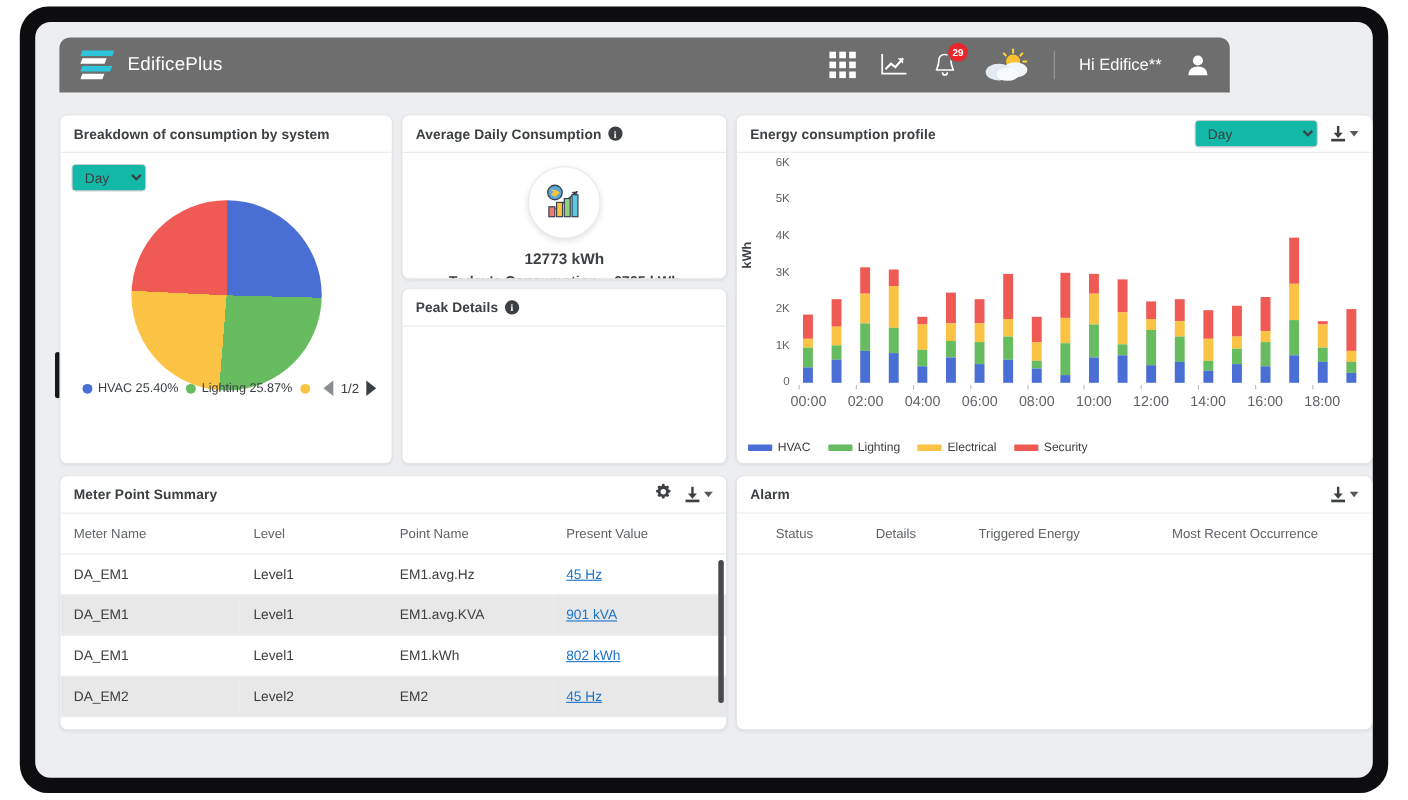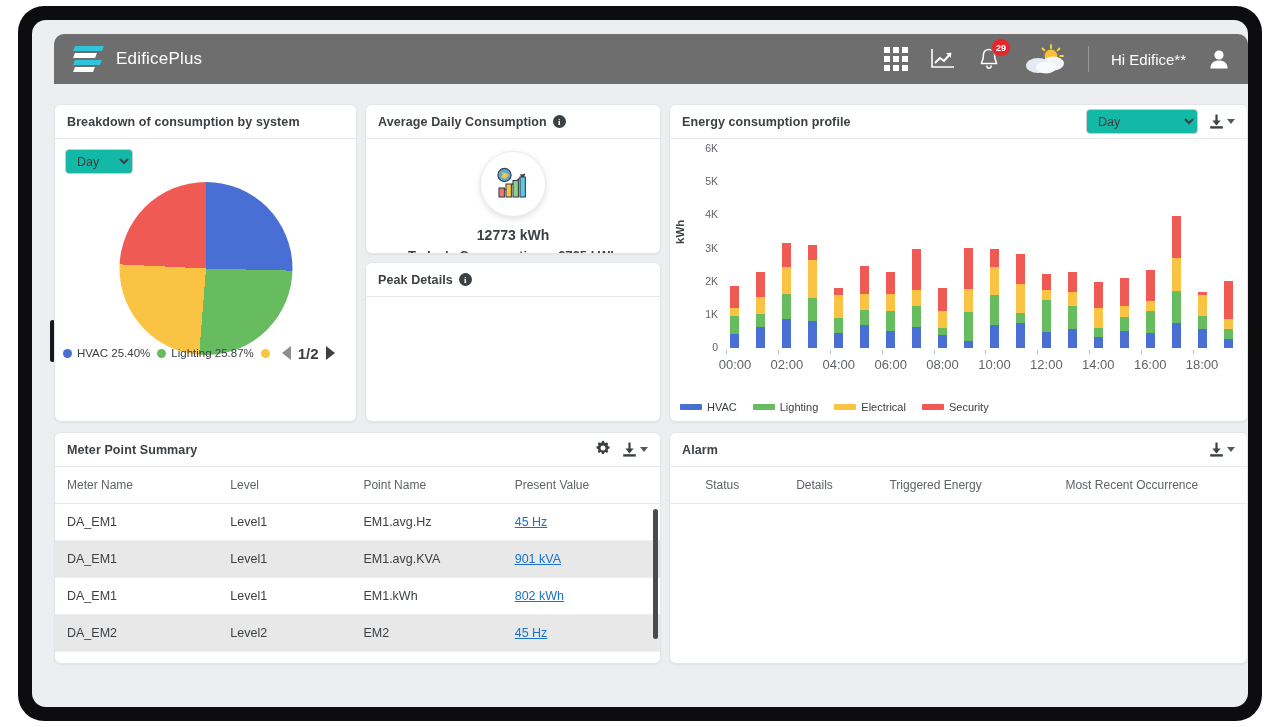--- a/index.html
+++ b/index.html
@@ -27,21 +27,21 @@
   }
   #notch {
     position: absolute; left: 18px; top: 300px;
     width: 5px; height: 42px; background: #17181b;
     border-radius: 3px;
   }
 
   
   #navbar {
     position: absolute; left: 22px; top: 14px;
-    width: 1194px; height: 50px;
+    width: 1064px; height: 50px;
     background: #6e6e6e;
     border-radius: 10px 10px 0 0;
     display: flex; align-items: center;
     padding: 0 18px 0 20px;
   }
   .brand { display: flex; align-items: center; gap: 11px; }
   .logo-mark { width: 31px; height: 28px; position: relative; }
   .logo-mark i {
     position: absolute; left: 0; display: block; height: 5px;
     background: #2ec5da;
@@ -110,28 +110,28 @@
   #card-pie { left: 0; top: 20px; width: 303px; height: 318px; }
   #pie-picker-wrap { padding: 10px 0 0 10px; }
   #pie-wrap { position: relative; width: 100%; height: 196px; }
   #pie {
     position: absolute; left: 50%; top: 8px; transform: translateX(-50%);
     width: 173px; height: 173px; border-radius: 50%;
   }
   #pie-legend {
     position: absolute; left: 0; bottom: 0; width: 100%;
     height: 34px; display: flex; align-items: center; gap: 7px;
-    padding: 0 8px; font-size: 11.5px; color: #3c4043;
+    padding: 0 20px; font-size: 11.5px; color: #3c4043;
   }
   .lg-item { display: flex; align-items: center; gap: 5px; white-space: nowrap; }
   .dot { width: 9px; height: 9px; border-radius: 50%; display: inline-block; }
   .pg-arrow { cursor: pointer; width: 0; height: 0; }
   .pg-left  { border-top:7px solid transparent;border-bottom:7px solid transparent;border-right:9px solid #8a8d91; }
   .pg-right { border-top:7px solid transparent;border-bottom:7px solid transparent;border-left:9px solid #3c4043; }
-  .pg-text { font-size: 15px; color: #3c4043; font-weight: bold; }
+  .pg-text { font-size: 12px; color: #3c4043; }
 
   
   #card-avg { left: 311px; top: 20px; width: 296px; height: 150px; }
   .kpi-body { display: flex; flex-direction: column; align-items: center; padding-top: 12px; }
   .kpi-circle {
     width: 66px; height: 66px; border-radius: 50%; background: #fff;
     border: 1px solid #e9ebee; box-shadow: 0 2px 6px rgba(0,0,0,.13);
     display: flex; align-items: center; justify-content: center;
   }
   .kpi-main { font-size: 14px; font-weight: 700; color: #3c4043; margin-top: 10px; }

